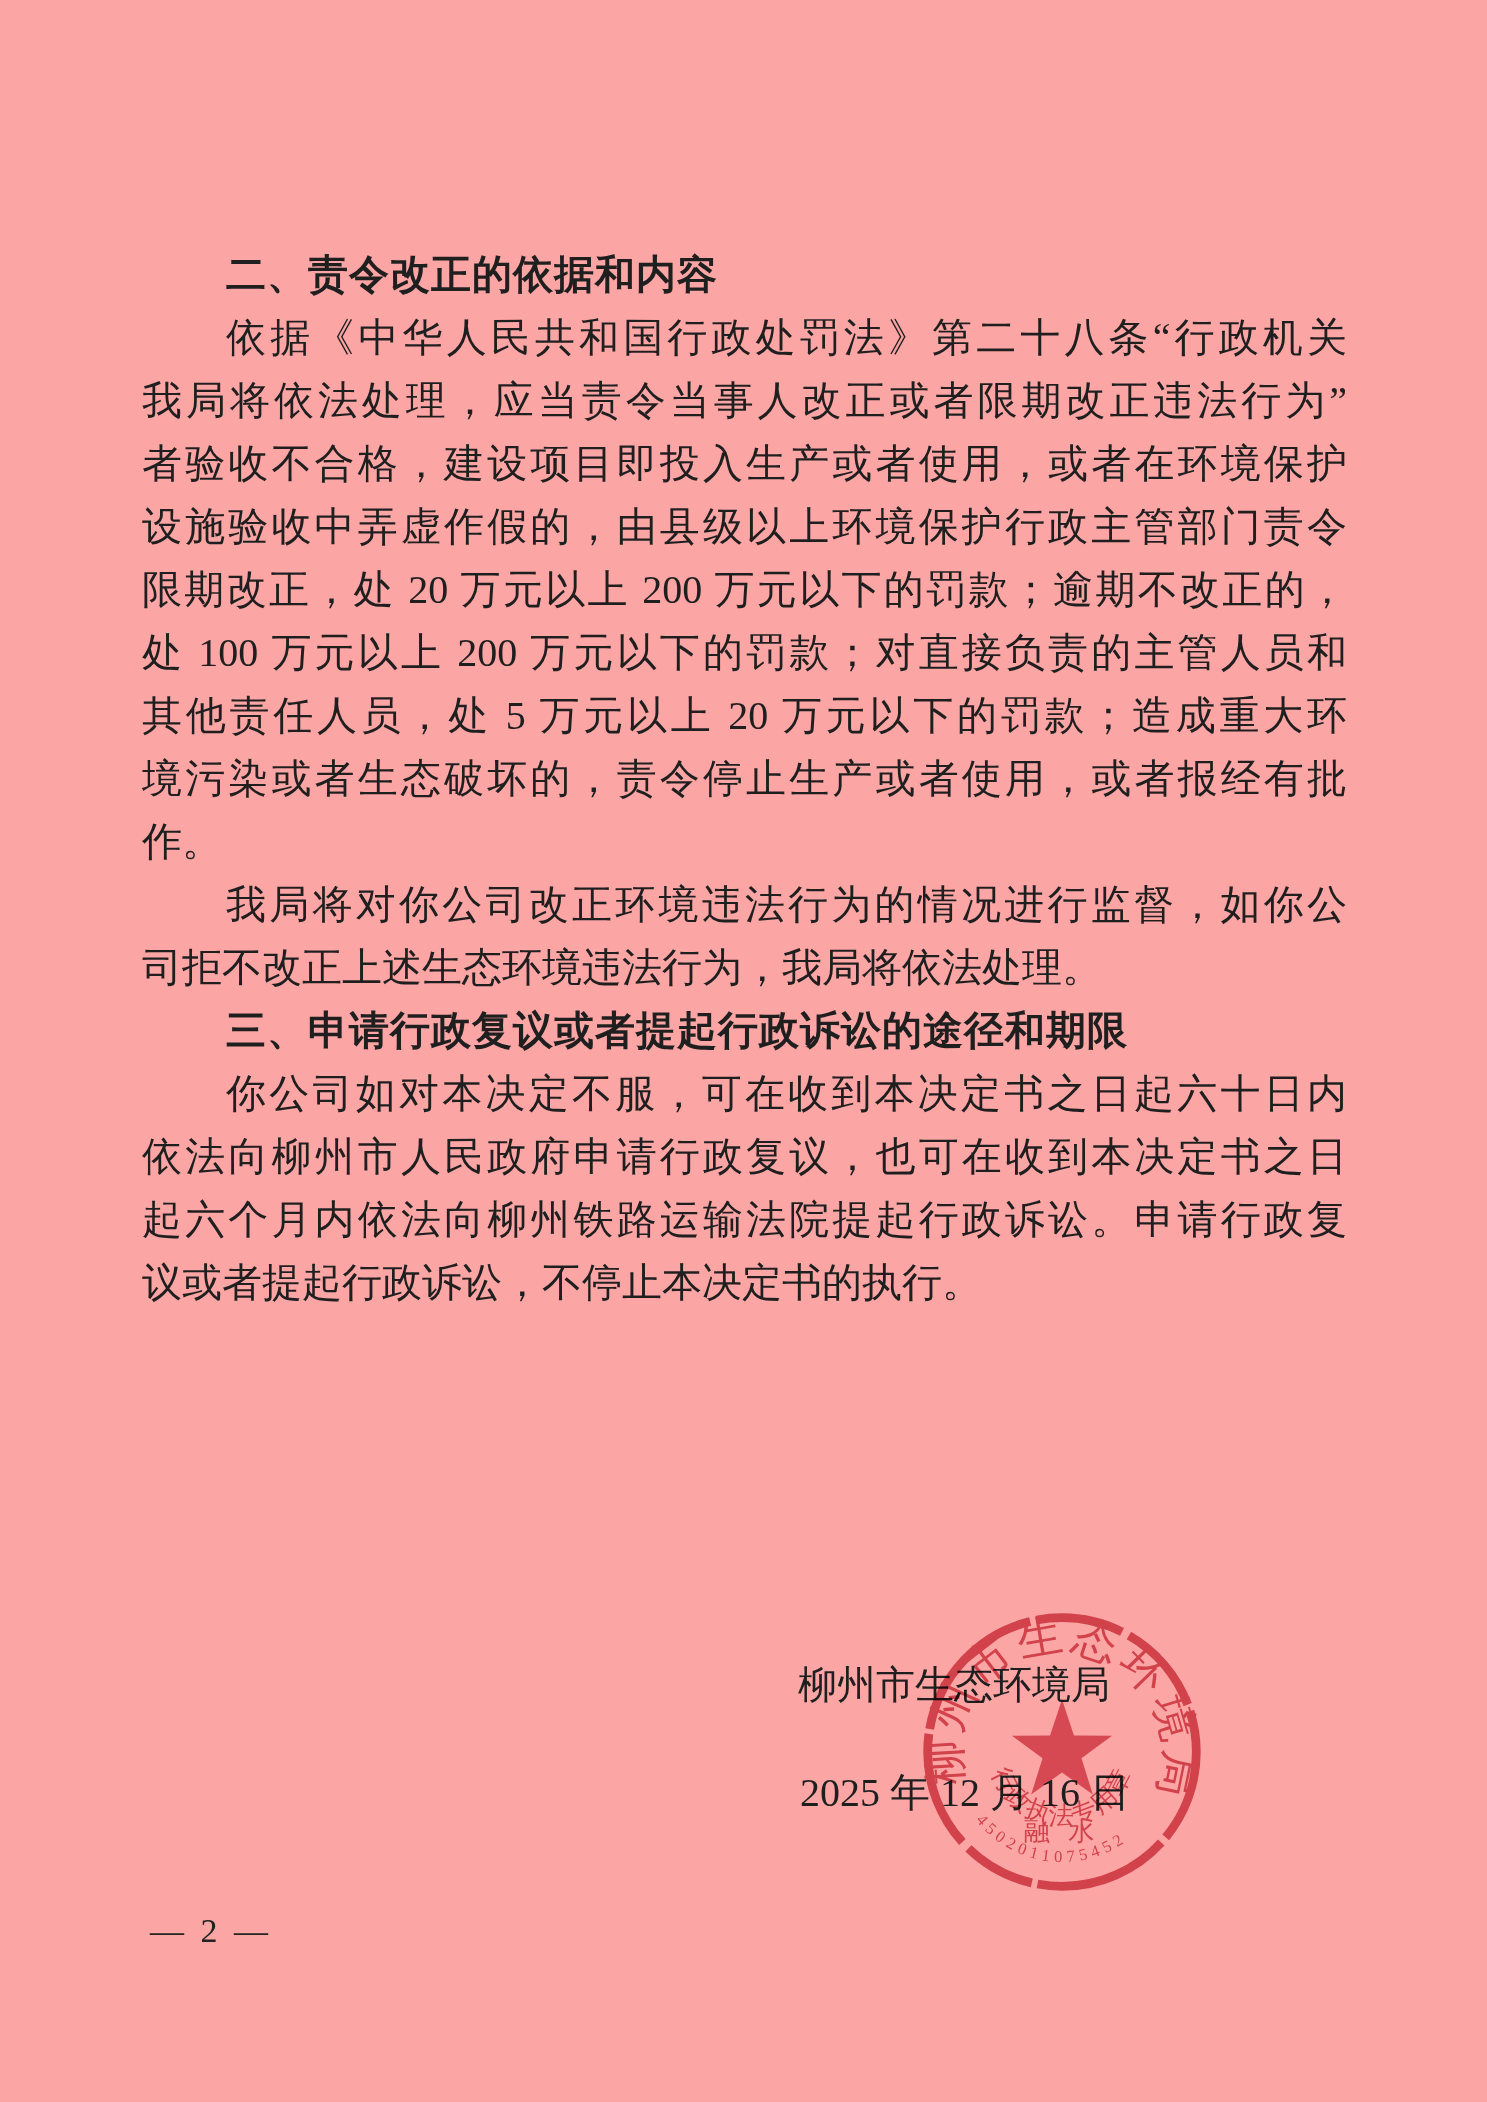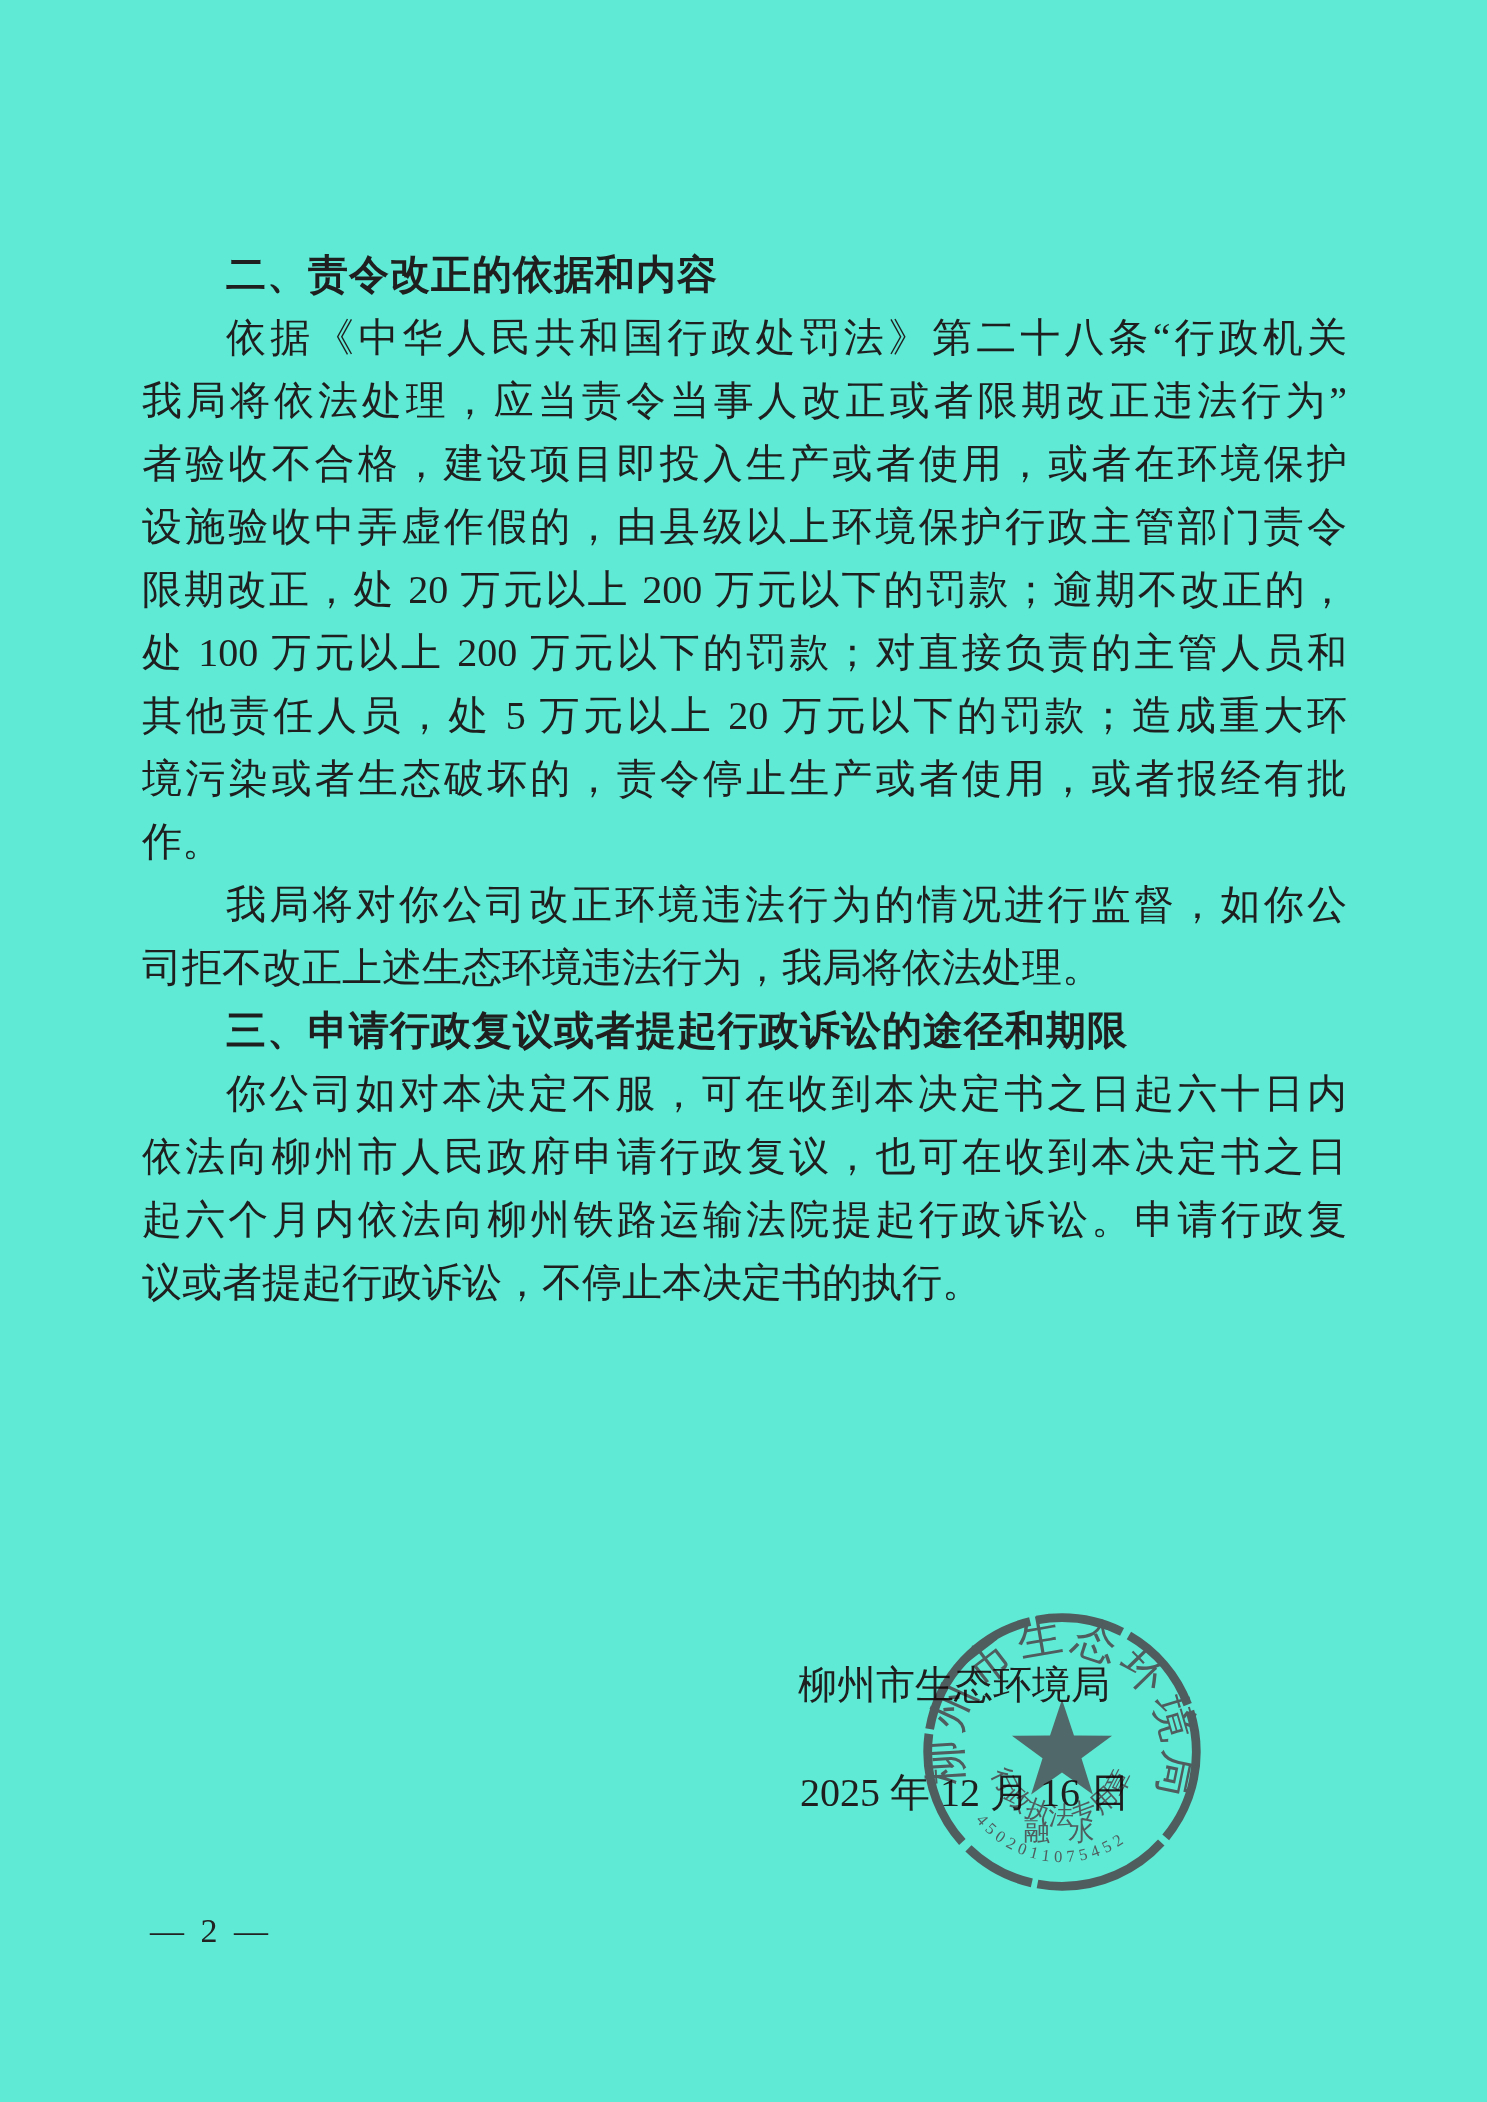--- a/index.html
+++ b/index.html
@@ -1,19 +1,19 @@
 <!DOCTYPE html>
 <html><head>
 <meta charset="utf-8">
 <style>
   html,body{margin:0;padding:0;background:#e8e8e8;}
   .page{
     position:relative;
     width:1487px;height:2102px;
-    background:#5eead4;
+    background:#fca5a5;
     margin:0 auto;
     overflow:hidden;
     font-family:"Liberation Serif","DejaVu Serif",serif;
     color:#1f1f1f;
   }
   .content{
     position:absolute;
     left:142px;top:243px;width:1205px;
   }
   .line{

